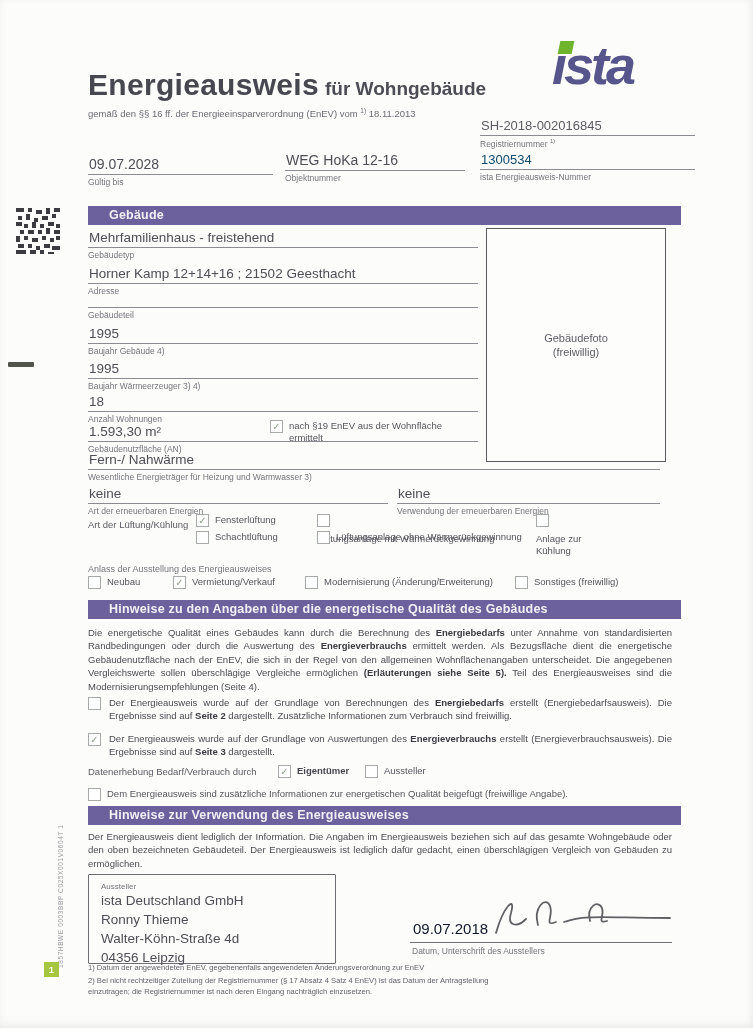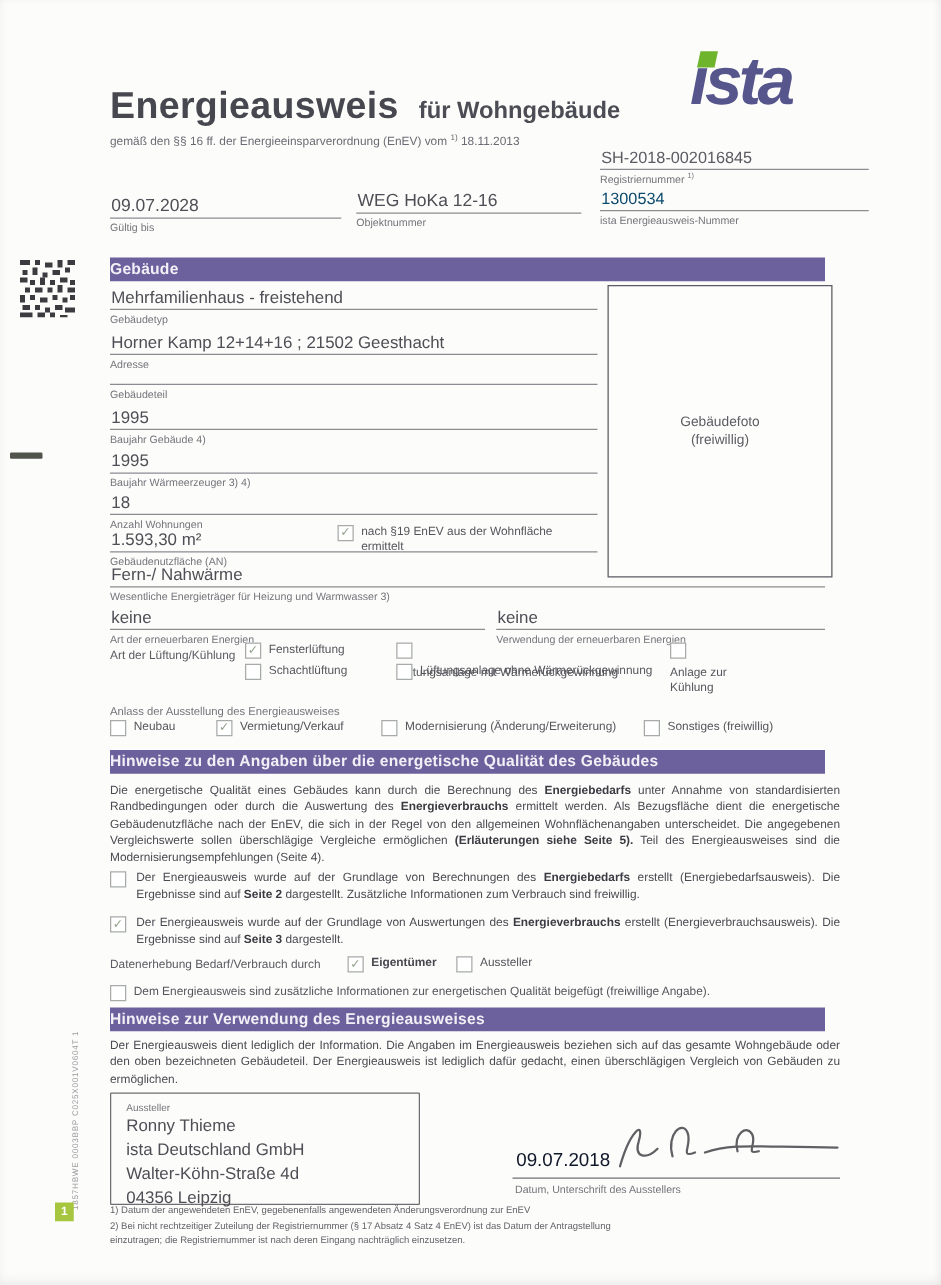--- a/index.html
+++ b/index.html
@@ -4,28 +4,28 @@
 <style>
   html,body{margin:0;padding:0;background:#e9e9e7;}
   .page{
     position:relative; width:753px; height:1028px; margin:0 auto;
     background:#fcfcfa; overflow:hidden;
     font-family:"Liberation Sans", sans-serif; color:#4f4f57;
     box-shadow: inset 0 -4px 8px rgba(0,0,0,.05), inset -3px 0 6px rgba(0,0,0,.03);
   }
   .abs{position:absolute;}
   .title{font-size:30px; font-weight:bold; color:#47474f; letter-spacing:.3px;}
-  .title-suffix{font-size:19px; font-weight:bold; color:#4c4c55; margin-left:16px;}
+  .title-suffix{font-size:19px; font-weight:bold; color:#4c4c55; margin-left:6px;}
   .subtitle{font-size:9.5px; color:#6b6b74;}
   .subtitle sup{font-size:6.5px;}
   .logo{font-size:54px; font-weight:900; font-style:italic; color:#56558c; letter-spacing:-3px; line-height:1;}
   .logo-dot{position:absolute; left:7px; top:3px; width:14px; height:13px; background:#6eb42d; transform:skewX(-12deg);}
   .val{font-size:13.5px; color:#4e4e56; border-bottom:1px solid #8b8b92; padding:0 0 2px 1px; min-height:15px; white-space:nowrap;}
   .lbl{font-size:8.5px; color:#74747c; padding-top:2px;}
-  .bar{background:#6c619c; color:#f2f0f7; font-size:12.5px; font-weight:bold; height:19px; line-height:19px; padding-left:0; letter-spacing:.2px;}
+  .bar{background:#6c619c; color:#f2f0f7; font-size:12.5px; font-weight:bold; height:19px; line-height:19px; padding-left:21px; letter-spacing:.2px;}
   .cb{display:inline-block; flex:0 0 auto; width:11px; height:11px; border:1px solid #a6aba9; font-size:10px; line-height:11px; text-align:center; color:#8fa089; background:#fff;}
   .opt{display:flex; gap:6px; align-items:flex-start; font-size:9.5px; color:#55555d; line-height:1.25;}
   .small-label{font-size:9.5px; color:#5a5a62;}
   .para{font-size:9.5px; line-height:1.42; color:#4a4a52; text-align:justify;}
   .para b{color:#3a3a42;}
   .photo-box{border:1px solid #5a5a60; background:#fdfdfc; display:flex; flex-direction:column; justify-content:center; align-items:center; gap:2px;}
   .photo-box span{font-size:11px; color:#5c5c64;}
   .issuer-box{border:1px solid #6d6d73; border-radius:1px; padding:7px 12px 8px 12px; box-sizing:border-box;}
   .issuer-box .lbl{padding-top:0;}
   .issuer-line{font-size:13.5px; color:#4e4e56; line-height:1.42;}
@@ -238,22 +238,22 @@
   <div class="abs opt" style="left:88px;top:788px;width:584px;">
     <span class="cb"></span>
     <span>Dem Energieausweis sind zusätzliche Informationen zur energetischen Qualität beigefügt (freiwillige Angabe).</span>
   </div>
 
   <div class="abs bar" style="left:88px;top:806px;width:572px;">Hinweise zur Verwendung des Energieausweises</div>
   <div class="abs para" style="left:88px;top:830px;width:584px;">Der Energieausweis dient lediglich der Information. Die Angaben im Energieausweis beziehen sich auf das gesamte Wohngebäude oder den oben bezeichneten Gebäudeteil. Der Energieausweis ist lediglich dafür gedacht, einen überschlägigen Vergleich von Gebäuden zu ermöglichen.</div>
 
   <div class="abs issuer-box" style="left:88px;top:874px;width:248px;height:90px;">
     <div class="lbl" style="font-size:8px;">Aussteller</div>
+    <div class="issuer-line">ista Deutschland GmbH</div>
     <div class="issuer-line">Ronny Thieme</div>
-    <div class="issuer-line">ista Deutschland GmbH</div>
     <div class="issuer-line">Walter-Köhn-Straße 4d</div>
     <div class="issuer-line">04356 Leipzig</div>
   </div>
 
   <div class="abs date-val" style="left:413px;top:920px;">09.07.2018</div>
   <svg class="abs" style="left:490px;top:893px;" width="185" height="52" viewBox="0 0 185 52">
     <g fill="none" stroke="#45454b" stroke-width="1.8" stroke-linecap="round" opacity="0.85">
       <path d="M6 40 C 14 12, 26 2, 21 20 C 17 33, 27 35, 36 26"></path>
       <path d="M48 32 C 43 14, 56 3, 60 13 C 64 23, 53 34, 66 29"></path>
       <path d="M74 29 C 96 21, 118 25, 180 25"></path>

